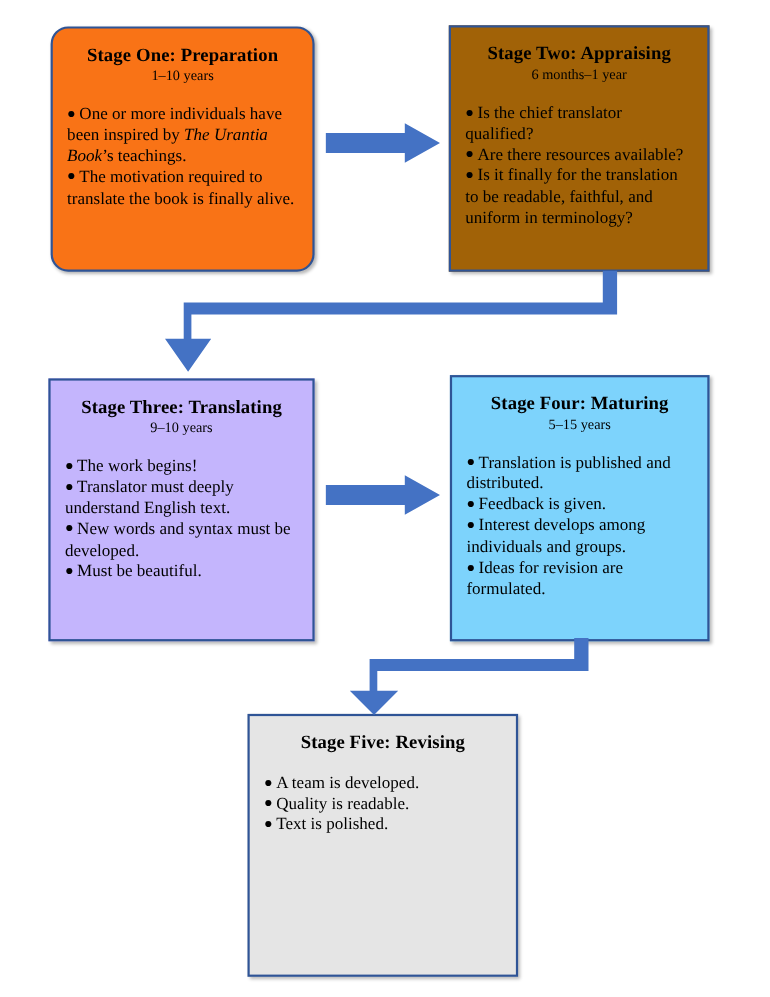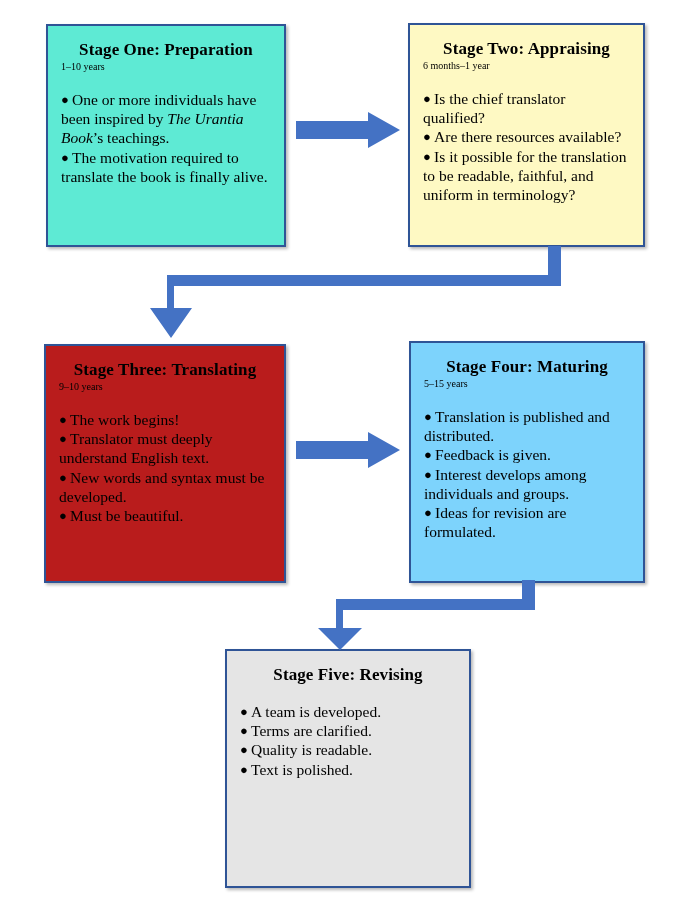--- a/index.html
+++ b/index.html
@@ -36,22 +36,22 @@
   }
   .stage-title {
     text-align: center;
     font-weight: bold;
     font-size: 17px;
     line-height: 1.18;
     color: #000000;
     letter-spacing: 0.1px;
   }
   .stage-duration {
-    text-align: left;
-    font-size: 10px;
+    text-align: center;
+    font-size: 13px;
     line-height: 1.2;
     color: #000000;
     margin-top: 1px;
   }
   .stage-bullets {
     margin: 0;
     padding: 0;
     list-style: none;
     margin-top: 17px;
   }
@@ -66,31 +66,32 @@
     font-size: 13px;
     line-height: 1;
     position: relative;
     top: -1px;
   }
   .it { font-style: italic; }
 
   
   #box-one {
     left: 46px; top: 24px; width: 240px; height: 223px;
-    background: #5eead4;
+    background: #f97316;
+    border-radius: 16px;
   }
   
   #box-two {
     left: 408px; top: 23px; width: 237px; height: 224px;
-    background: #fef9c3;
+    background: #a16207;
   }
   
   #box-three {
     left: 44px; top: 344px; width: 242px; height: 239px;
-    background: #b91c1c;
+    background: #c4b5fd;
   }
   
   #box-four {
     left: 409px; top: 341px; width: 236px; height: 242px;
     background: #7dd3fc;
   }
   
   #box-five {
     left: 225px; top: 649px; width: 246px; height: 239px;
     background: #e5e5e5;
@@ -129,21 +130,21 @@
     </div>
   </div>
 
   <div class="stage-box" id="box-two">
     <div class="stage-inner">
       <div class="stage-title">Stage Two: Appraising</div>
       <div class="stage-duration">6 months–1 year</div>
       <ul class="stage-bullets">
           <li><span class="bullet-dot">● </span><span>Is the chief translator qualified?</span></li>
           <li><span class="bullet-dot">● </span><span>Are there resources available?</span></li>
-          <li><span class="bullet-dot">● </span><span>Is it possible for the translation to be readable, faithful, and uniform in terminology?</span></li>
+          <li><span class="bullet-dot">● </span><span>Is it finally for the translation to be readable, faithful, and uniform in terminology?</span></li>
         </ul>
     </div>
   </div>
 
   <div class="stage-box" id="box-three">
     <div class="stage-inner">
       <div class="stage-title">Stage Three: Translating</div>
       <div class="stage-duration">9–10 years</div>
       <ul class="stage-bullets">
           <li><span class="bullet-dot">● </span><span>The work begins!</span></li>
@@ -165,21 +166,20 @@
           <li><span class="bullet-dot">● </span><span>Ideas for revision are formulated.</span></li>
         </ul>
     </div>
   </div>
 
   <div class="stage-box" id="box-five">
     <div class="stage-inner">
       <div class="stage-title">Stage Five: Revising</div>
       <ul class="stage-bullets">
           <li><span class="bullet-dot">● </span><span>A team is developed.</span></li>
-          <li><span class="bullet-dot">● </span><span>Terms are clarified.</span></li>
           <li><span class="bullet-dot">● </span><span>Quality is readable.</span></li>
           <li><span class="bullet-dot">● </span><span>Text is polished.</span></li>
         </ul>
     </div>
   </div>
 
   <svg class="connector" id="arrow-one-to-two" viewBox="0 0 110 40">
     <polygon points="0,11 72,11 72,2 104,20 72,38 72,29 0,29" fill="#4472c4"></polygon>
   </svg>
 

